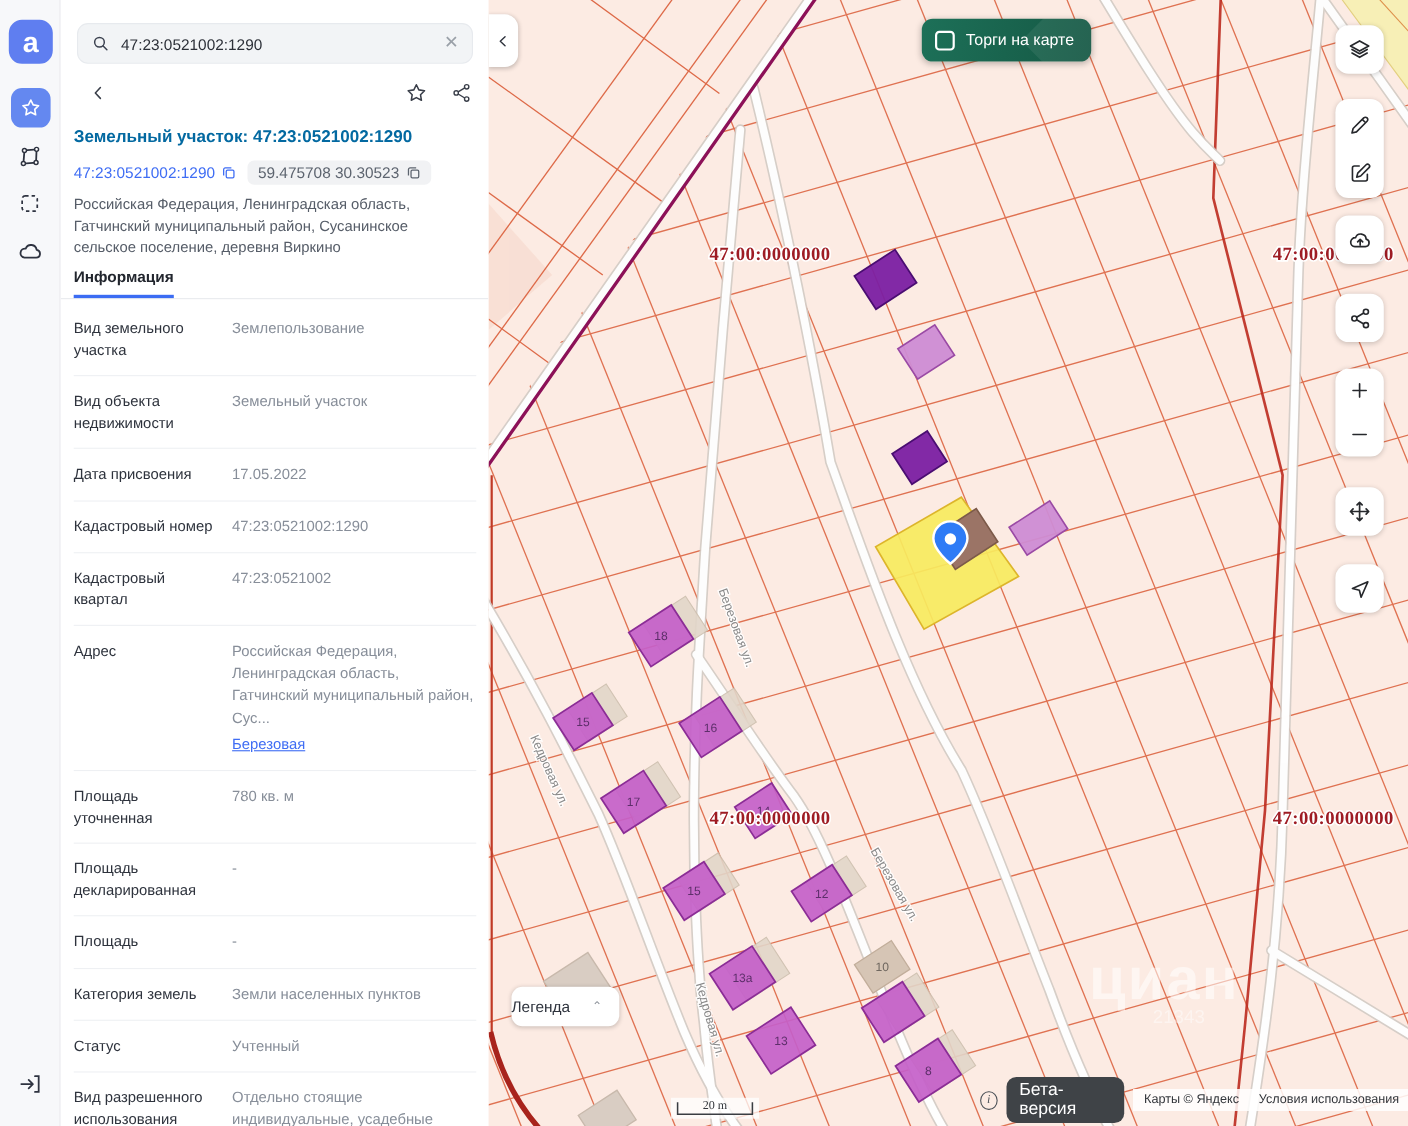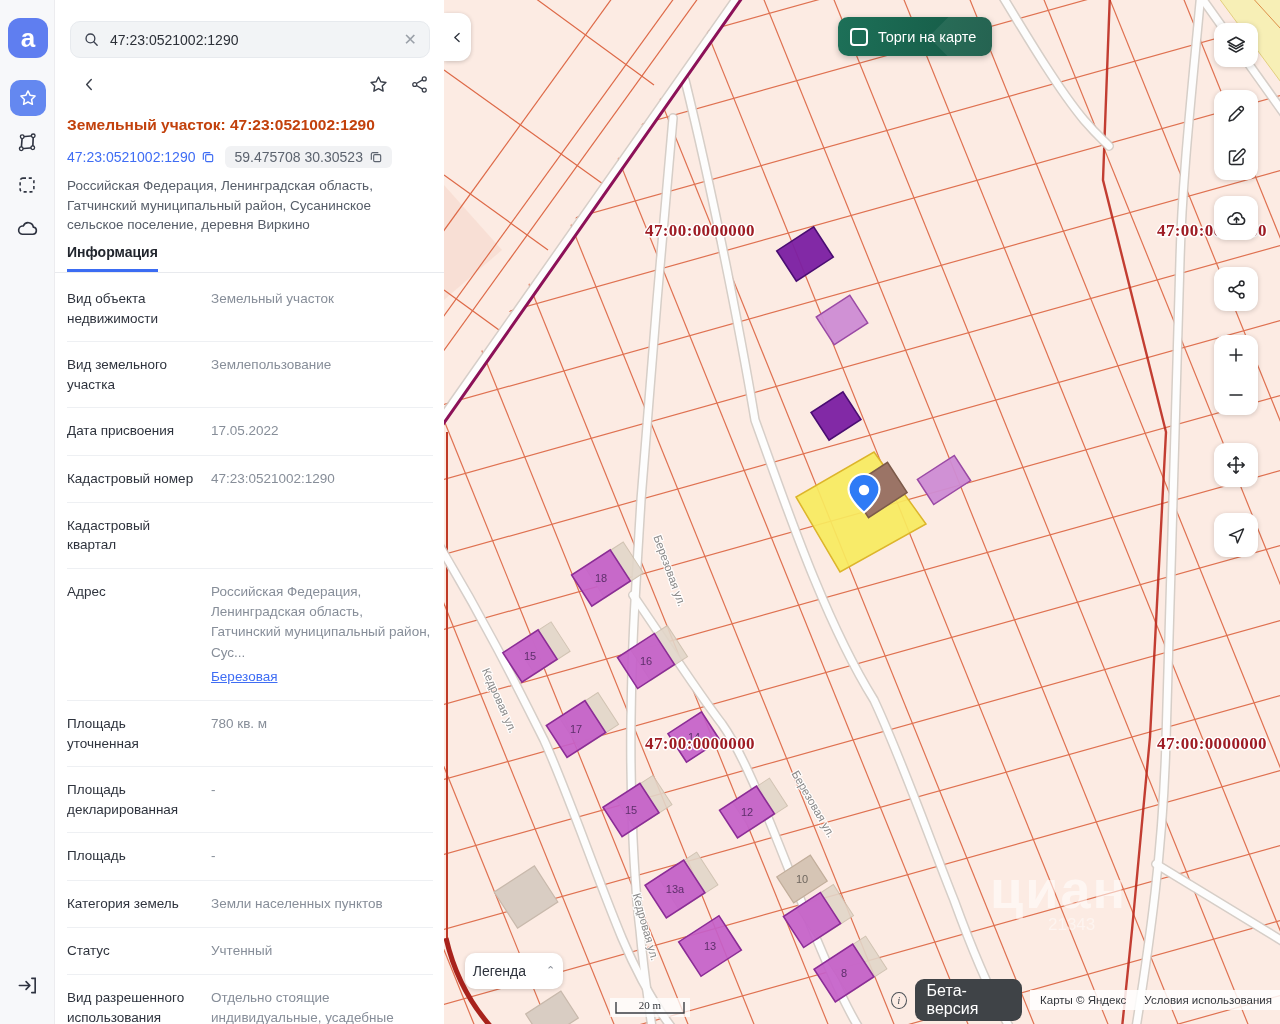--- a/index.html
+++ b/index.html
@@ -15,21 +15,21 @@
 
   
   .panel { width:389px; flex:0 0 389px; height:100%; background:#fff; position:relative; z-index:25; overflow:hidden; }
   .search-box { position:absolute; left:15px; top:21px; width:360px; height:37px; background:#f2f4f6; border:1px solid #e7eaee; border-radius:10px; display:flex; align-items:center; padding:0 12px; gap:10px; }
   .search-box input { flex:1; border:none; outline:none; background:transparent; font-size:14px; color:#2c3038; font-family:inherit; }
   .search-box .clear { color:#9aa0a8; font-size:16px; cursor:pointer; line-height:1; }
   .phead { position:absolute; left:12px; top:74px; width:366px; height:28px; }
   .phead .back { position:absolute; left:14px; top:2px; color:#3a3f4a; }
   .phead .star { position:absolute; right:44px; top:0; color:#3a3f4a; }
   .phead .share { position:absolute; right:4px; top:1px; color:#3a3f4a; }
-  .ptitle { position:absolute; left:12px; top:116px; width:368px; font-size:15.5px; font-weight:600; color:#c2410c; }
+  .ptitle { position:absolute; left:12px; top:116px; width:368px; font-size:15.5px; font-weight:600; color:#0369a1; }
   .chips { position:absolute; left:12px; top:146px; display:flex; gap:10px; align-items:center; }
   .chip-blue { display:flex; gap:6px; align-items:center; color:#3f6df4; font-size:14px; }
   .chip-gray { display:flex; gap:6px; align-items:center; background:#f1f2f4; border-radius:6px; padding:3px 9px; color:#5d646f; font-size:14px; }
   .addr { position:absolute; left:12px; top:176px; width:355px; font-size:13.5px; line-height:1.45; color:#565d68; }
   .tabbar { position:absolute; left:0; top:243px; width:389px; }
   .tabbar .tab { display:inline-block; margin-left:12px; font-size:14px; font-weight:600; color:#22262e; padding-bottom:9px; border-bottom:3px solid #3b6cf3; }
   .tabbar .rule { height:1px; background:#e8eaee; width:100%; }
   .rows { position:absolute; left:12px; top:276px; width:366px; }
   .irow { display:flex; gap:14px; padding:13px 0; border-bottom:1px solid #eef0f3; }
   .irow .lbl { width:130px; flex:0 0 130px; font-size:13.5px; color:#2e333d; line-height:1.45; }
@@ -40,21 +40,21 @@
   .map { position:relative; flex:1; height:100%; background:#fcebe3; overflow:hidden; }
   .map svg.base { position:absolute; left:0; top:0; }
   .back-tab { position:absolute; left:0; top:13px; width:27px; height:48px; background:#fff; border-radius:0 12px 12px 0; box-shadow:0 1px 4px rgba(0,0,0,.2); display:flex; align-items:center; justify-content:center; color:#2e333d; font-size:15px; z-index:10; cursor:pointer; }
   .trades-btn { position:absolute; left:349px; top:17px; height:39px; padding:0 16px 0 12px; background:linear-gradient(100deg,#1d7058 0%,#155844 100%); border-radius:10px; box-shadow:0 2px 6px rgba(0,0,0,.25); display:flex; align-items:center; gap:10px; z-index:10; cursor:pointer; overflow:hidden;margin-left:45px; }
   .trades-btn .cb { width:18px; height:18px; border:2px solid #fff; border-radius:4px; flex:0 0 18px; }
   .trades-btn .tb-label { color:#fff; font-size:14.5px; white-space:nowrap; position:relative; }
   .trades-btn .wm-arrow { position:absolute; right:-4px; top:-8px; width:56px; height:56px; background:rgba(255,255,255,.07); transform:rotate(45deg); }
   .mbtn { position:absolute; right:22px; width:44px; background:#fff; border-radius:12px; box-shadow:0 1px 5px rgba(0,0,0,.18); display:flex; flex-direction:column; align-items:center; justify-content:center; color:#26282c; z-index:10; cursor:pointer; }
   .mbtn.single { height:44px; }
   .mbtn .ico { width:44px; height:44px; display:flex; align-items:center; justify-content:center; }
-  .legend-btn { position:absolute; left:21px; top:953px; width:98px; height:36px; background:#fff; border-radius:10px; box-shadow:0 1px 4px rgba(0,0,0,.18); display:flex; align-items:center; justify-content:center; gap:20px; font-size:14px; color:#2e333d; z-index:10; cursor:pointer; }
+  .legend-btn { position:absolute; left:21px; top:897px; width:98px; height:36px; background:#fff; border-radius:10px; box-shadow:0 1px 4px rgba(0,0,0,.18); display:flex; align-items:center; gap:20px; font-size:14px; color:#2e333d; z-index:10; cursor:pointer; }
   .legend-btn .chev { color:#8a8f98; font-size:11px; transform:translateY(-1px); }
   .scalebar { position:absolute; left:166px; top:998px; width:80px; height:19px; background:rgba(255,255,255,.75); z-index:9;font-family:Liberation Serif, serif; }
   .scalebar svg { position:absolute; left:0; top:0; }
   .scalebar .sc-label { position:absolute; width:100%; text-align:center; top:1px; font-size:11px; color:#33363b; }
   .attrib { position:absolute; left:447px; bottom:3px; display:flex; align-items:center; gap:8px; z-index:9; }
   .attrib .info-i { width:17px; height:17px; border:1.5px solid #4c5157; border-radius:50%; color:#4c5157; font-size:11px; display:flex; align-items:center; justify-content:center; font-family:"Liberation Serif",serif; font-style:italic; }
   .attrib .beta { background:#3f4347; color:#fff; font-size:16px; padding:3px 12px; border-radius:9px; }
   .attrib .strip { background:rgba(255,255,255,.85); height:20px; display:flex; align-items:center; gap:18px; padding:0 8px 0 10px; font-size:11.5px; color:#33363b; }
   .attrib .strip span { white-space:nowrap; }
 </style>
@@ -149,37 +149,38 @@
 
     <div class="addr">Российская Федерация, Ленинградская область, Гатчинский муниципальный район, Сусанинское сельское поселение, деревня Виркино</div>
 
     <div class="tabbar">
       <span class="tab">Информация</span>
       <div class="rule"></div>
     </div>
 
     <div class="rows" id="info-rows">
         <div class="irow">
+          <div class="lbl">Вид земельного участка</div>
+          <div class="val">Землепользование</div>
+        </div>
+        <div class="irow">
           <div class="lbl">Вид объекта недвижимости</div>
           <div class="val">Земельный участок</div>
         </div>
         <div class="irow">
-          <div class="lbl">Вид земельного участка</div>
-          <div class="val">Землепользование</div>
-        </div>
-        <div class="irow">
           <div class="lbl">Дата присвоения</div>
           <div class="val">17.05.2022</div>
         </div>
         <div class="irow">
           <div class="lbl">Кадастровый номер</div>
           <div class="val">47:23:0521002:1290</div>
         </div>
         <div class="irow">
           <div class="lbl">Кадастровый квартал</div>
+          <div class="val">47:23:0521002</div>
         </div>
         <div class="irow">
           <div class="lbl">Адрес</div>
           <div class="val">Российская Федерация, Ленинградская область, Гатчинский муниципальный район, Сус...<br><a>Березовая</a></div>
         </div>
         <div class="irow">
           <div class="lbl">Площадь уточненная</div>
           <div class="val">780 кв. м</div>
         </div>
         <div class="irow">

